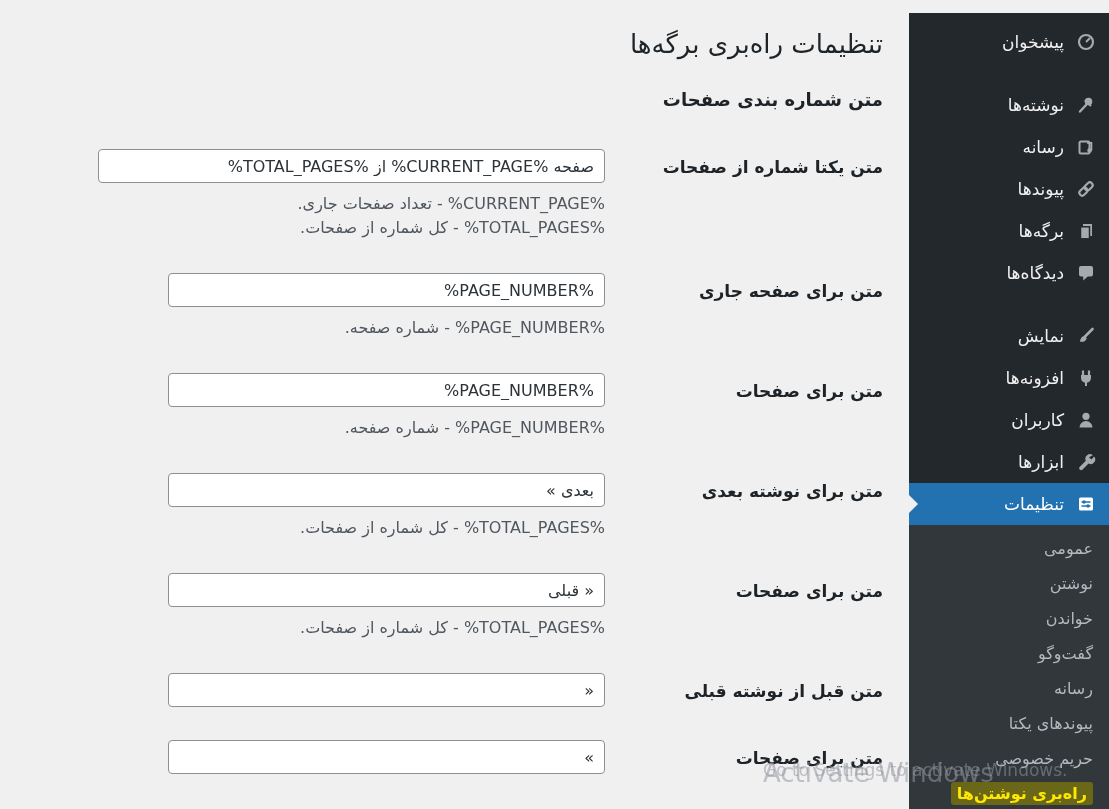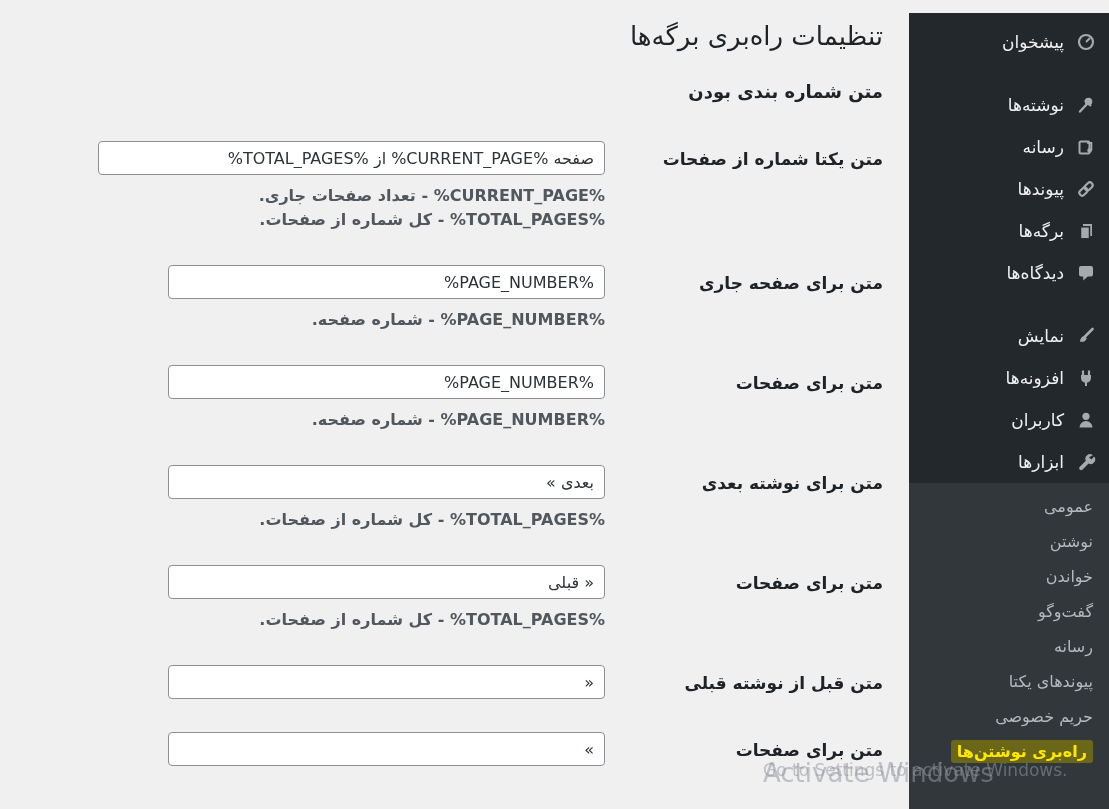--- a/index.html
+++ b/index.html
@@ -55,21 +55,21 @@
   }
   .submenu-item .hl {
     background: #6b6718; color: #ffe800; font-weight: bold;
     padding: 2px 6px; border-radius: 3px;
     position: relative; z-index: 20;
   }
 
   
   .content {
     position: absolute; top: 0; right: 200px; left: 0; height: 809px;
-    padding: 4px 26px 0 0;
+    padding: 12px 26px 0 0;
   }
   .page-title {
     margin: 14px 0 0 0;
     font-size: 26px; font-weight: 400; color: #1d2327; line-height: 36px;
   }
   .section-heading {
     margin: 26px 0 0 0;
     font-size: 18px; font-weight: bold; color: #1d2327; line-height: 24px;
   }
   .intro {
@@ -84,37 +84,37 @@
     padding-top: 7px; line-height: 1.35;
   }
   .cell-field { width: 507px; flex: none; }
   input.field {
     height: 34px; border: 1px solid #8c8f94; border-radius: 4px;
     background: #fff; padding: 0 10px; font-size: 16px; color: #2c3338;
     font-family: inherit; width: 437px; display: inline-block;
   }
   input.field.wide { width: 507px; }
   .help {
-    margin-top: 9px; font-size: 16px; color: #50575e; line-height: 24px; font-weight: bold;
+    margin-top: 9px; font-size: 16px; color: #50575e; line-height: 24px;
   }
 
   
   .wm { position: absolute; direction: ltr; color: rgba(148,152,158,0.55);
         z-index: 10; pointer-events: none; white-space: nowrap; }
   .wm1 { left: 763px; top: 758px; font-size: 26px; }
   .wm2 { left: 763px; top: 760px; font-size: 17px; }
 
   svg { display: block; }
 </style>
 </head>
 <body>
 
 <div class="content">
   <h1 class="page-title">تنظیمات راه‌بری برگه‌ها</h1>
-  <h2 class="section-heading">متن شماره بندی بودن</h2>
+  <h2 class="section-heading">متن شماره بندی صفحات</h2>
 
   <div class="form">
 
     <div class="row">
       <div class="cell-label">متن یکتا شماره از صفحات</div>
       <div class="cell-field">
         <input class="field wide" type="text" value="صفحه %CURRENT_PAGE% از %TOTAL_PAGES%" style="">
         <div class="help">
           <div>%CURRENT_PAGE% - تعداد صفحات جاری.</div>
           <div>%TOTAL_PAGES% - کل شماره از صفحات.</div>
@@ -281,20 +281,32 @@
 
     <li class="menu-item">
       <span class="icon">
         <svg width="20" height="20" viewBox="0 0 20 20">
             <path d="M16.8 3.2 a4.6 4.6 0 0 0 -7 5.6 L3.6 15 a2 2 0 0 0 2.8 2.8 l6.2 -6.2 a4.6 4.6 0 0 0 5.6 -7 l-2.9 2.9 -2.3 -2.3 z" fill="currentColor"></path>
           </svg>
       </span>
       <span>ابزارها</span>
     </li>
 
+    <li class="menu-item active">
+      <span class="icon">
+        <svg width="20" height="20" viewBox="0 0 20 20">
+            <rect x="3" y="3.5" width="14" height="13" rx="1.6" fill="currentColor"></rect>
+            <path d="M5.5 8 h9 M5.5 12 h9" stroke="#2271b1" stroke-width="1.6"></path>
+            <circle cx="8" cy="8" r="1.7" fill="#2271b1"></circle>
+            <circle cx="12" cy="12" r="1.7" fill="#2271b1"></circle>
+          </svg>
+      </span>
+      <span>تنظیمات</span>
+      <span class="active-arrow"></span>
+    </li>
   </ul>
 
   <div class="submenu-wrap">
     <ul class="submenu">
       <li class="submenu-item"><span>عمومی</span></li>
       <li class="submenu-item"><span>نوشتن</span></li>
       <li class="submenu-item"><span>خواندن</span></li>
       <li class="submenu-item"><span>گفت‌وگو</span></li>
       <li class="submenu-item"><span>رسانه</span></li>
       <li class="submenu-item"><span>پیوندهای یکتا</span></li>

